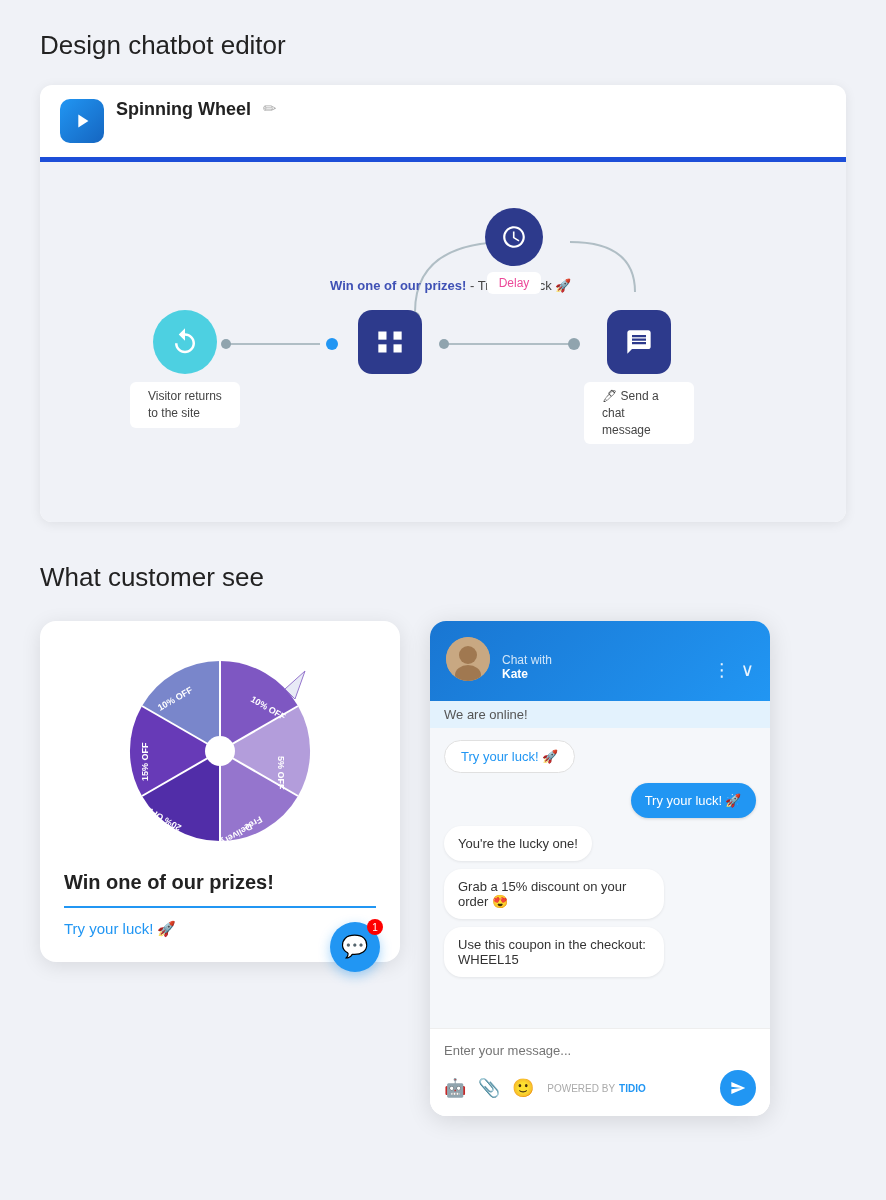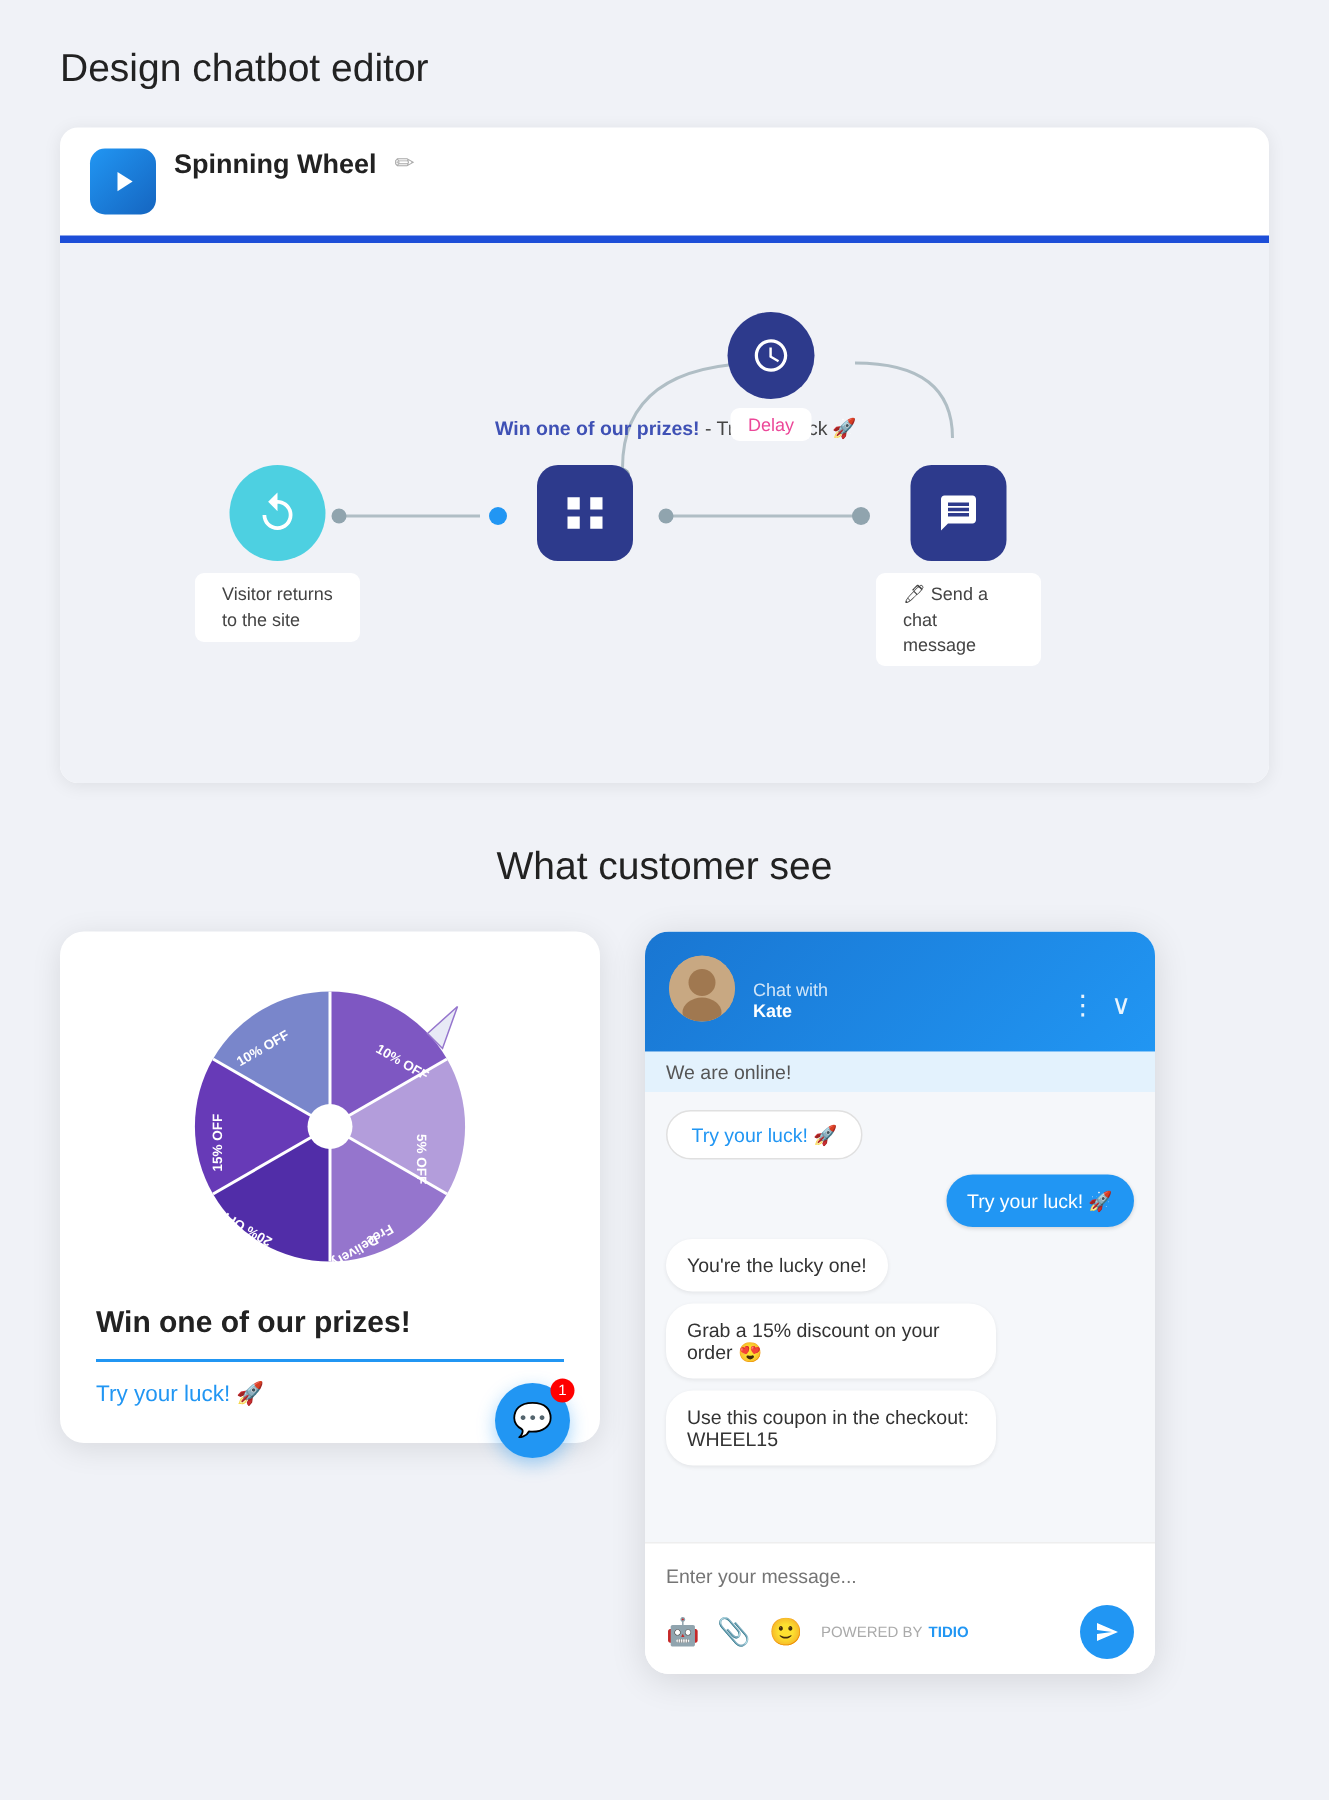--- a/index.html
+++ b/index.html
@@ -136,21 +136,20 @@
       font-size: 13px;
       color: #444;
     }
     .win-text span.highlight {
       color: #3f51b5;
       font-weight: 600;
     }
 
     
     .section-title {
-      text-align: center;
       font-size: 26px;
       font-weight: 400;
       color: #222;
       margin-bottom: 28px;
     }
 
     
     .bottom-section {
       display: flex;
       gap: 30px;

